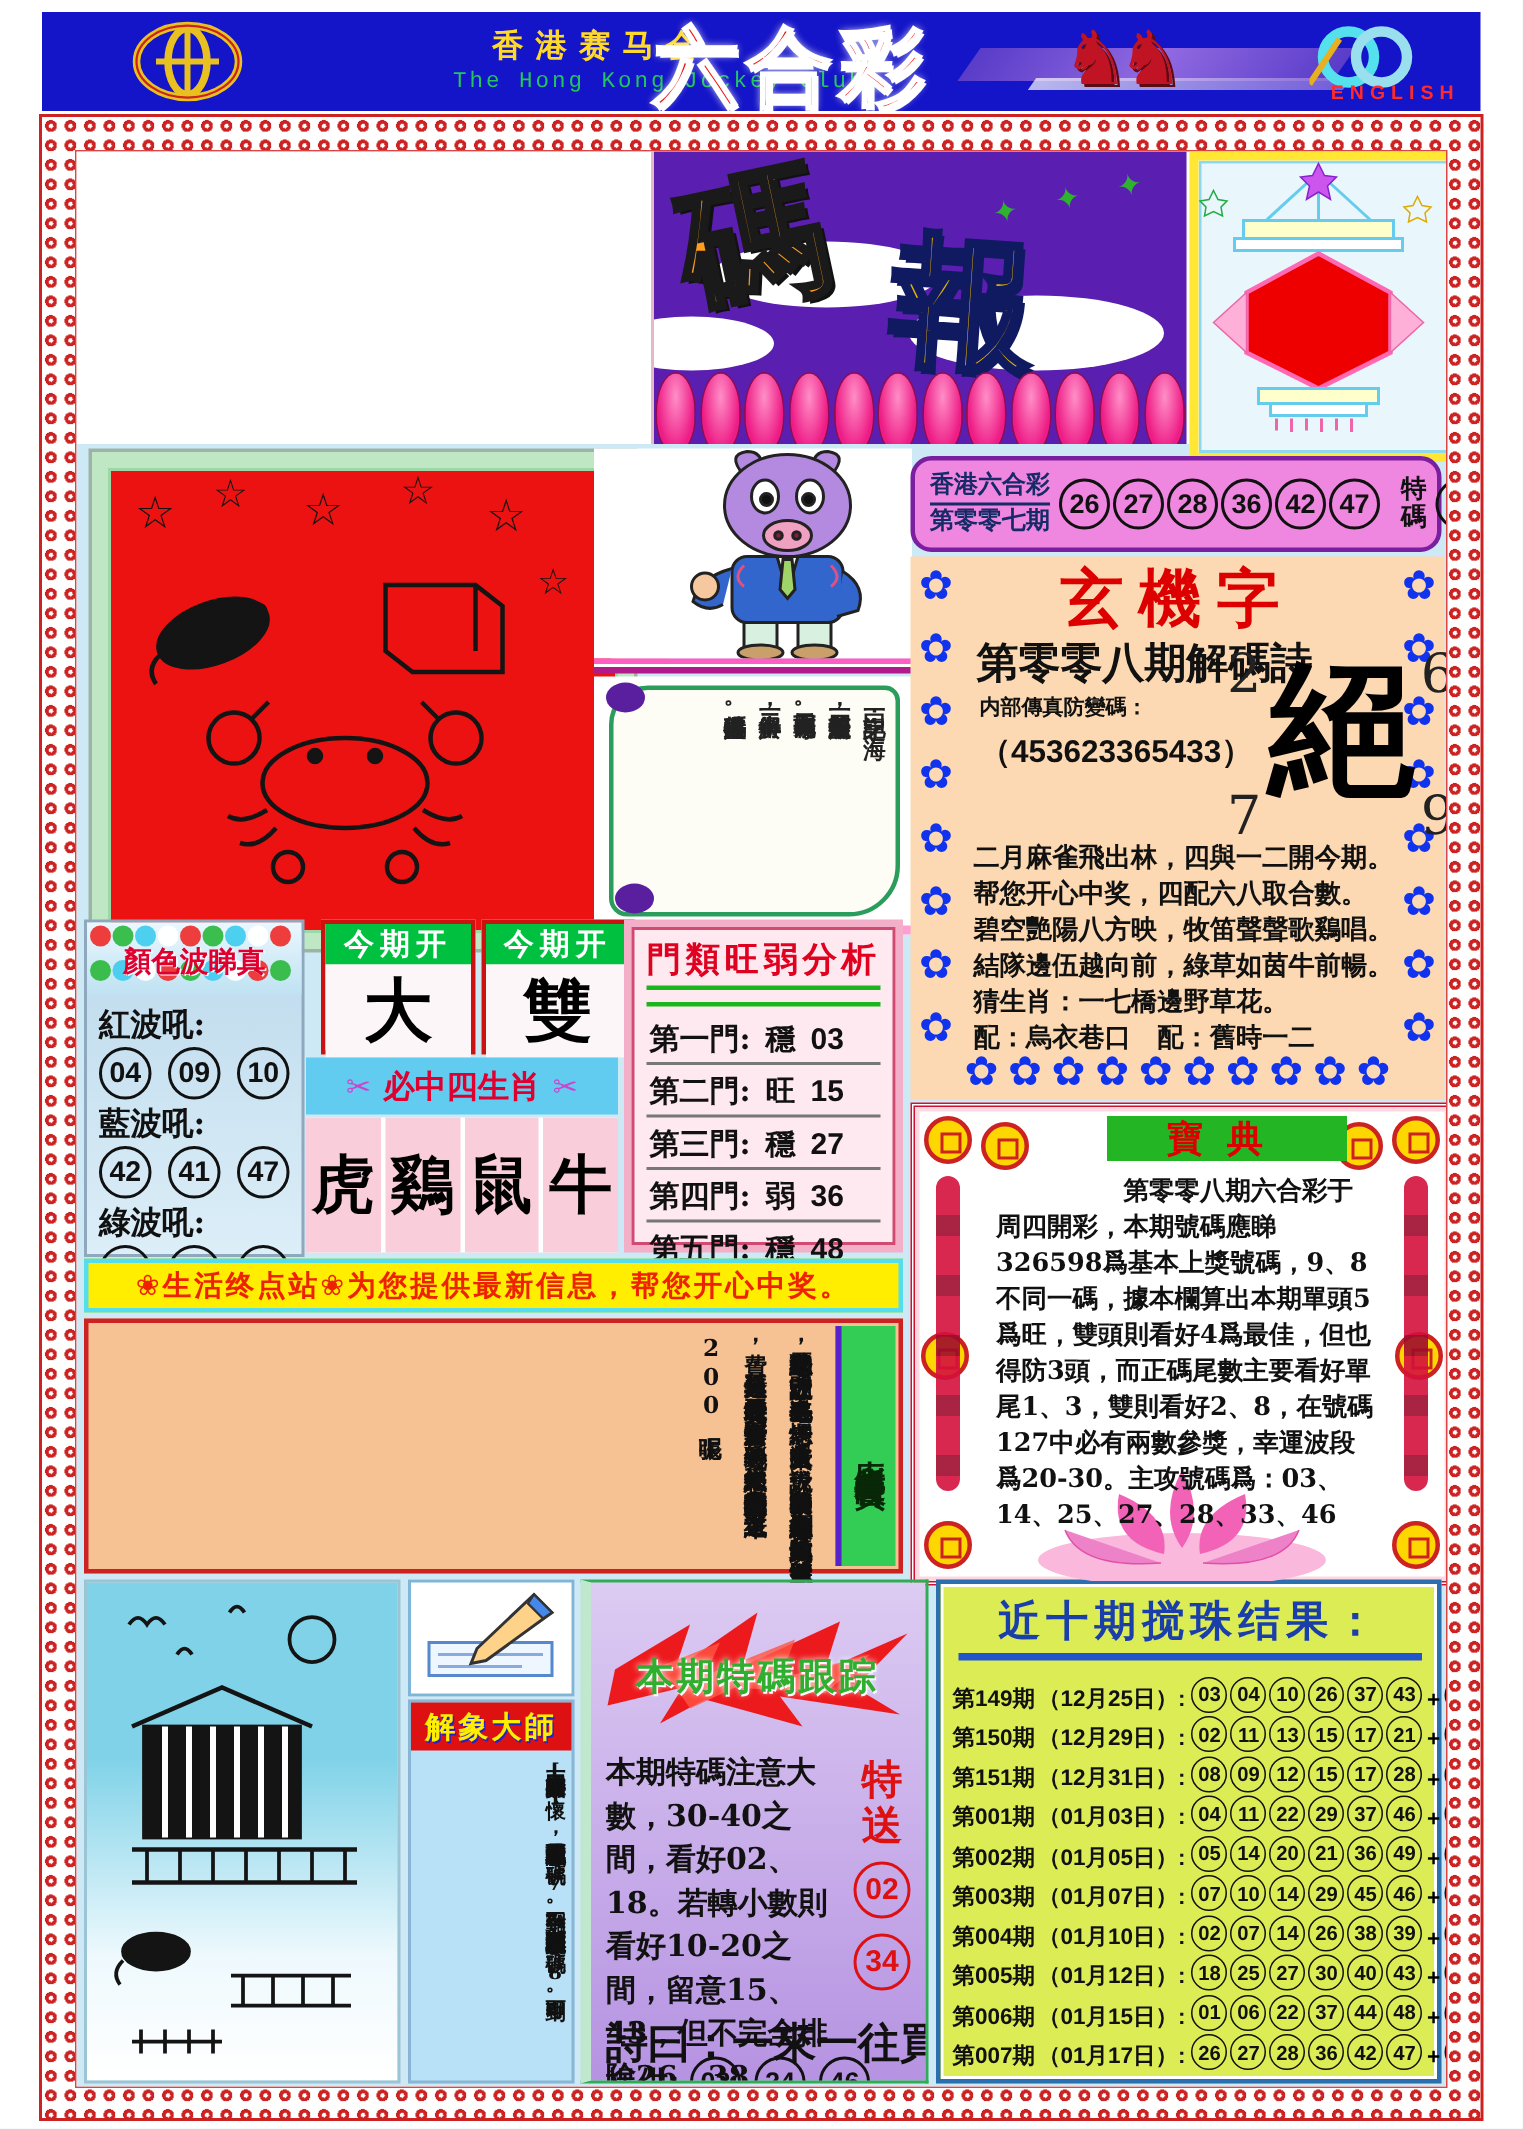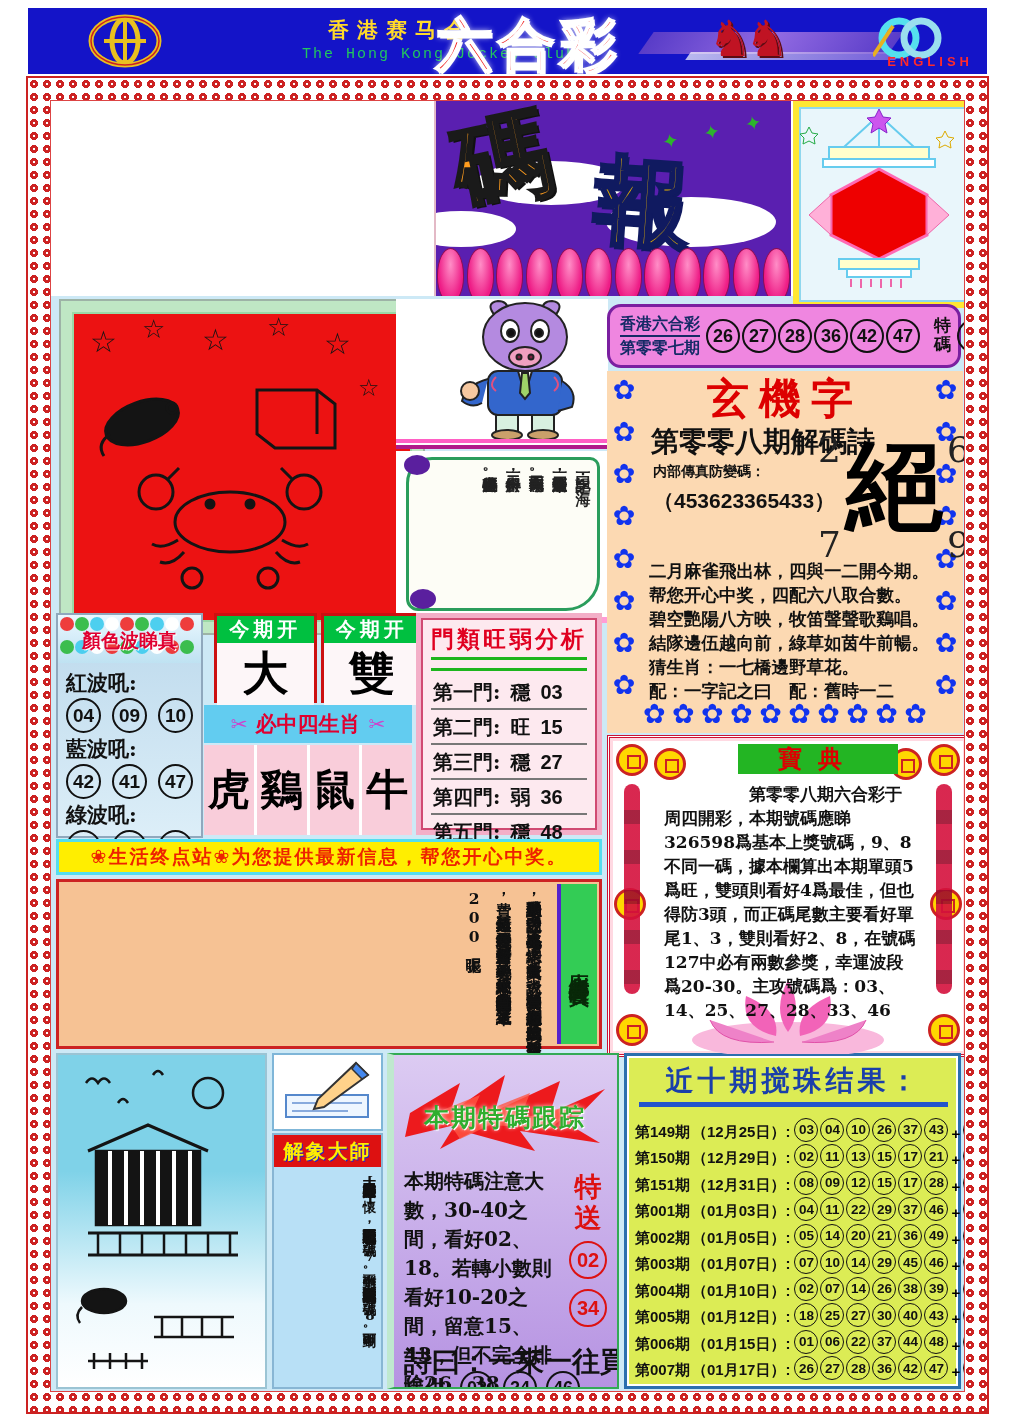--- a/index.html
+++ b/index.html
@@ -368,21 +368,21 @@
           <span class="xj-corner" style="left:-14px;bottom:-12px;">7</span>
           <span class="xj-corner" style="right:-10px;bottom:-12px;">9</span>
           <span class="xj-bigchar">絕</span>
         </div>
         <div class="xj-poem" id="xj-poem">
             <div class="xj-line">二月麻雀飛出林，四與一二開今期。</div>
             <div class="xj-line">帮您开心中奖，四配六八取合數。</div>
             <div class="xj-line">碧空艷陽八方映，牧笛聲聲歌鷄唱。</div>
             <div class="xj-line">結隊邊伍越向前，綠草如茵牛前暢。</div>
             <div class="xj-line">猜生肖：一七橋邊野草花。</div>
-            <div class="xj-line">配：一字記之曰　配：舊時一二</div>
+            <div class="xj-line">配：烏衣巷口　配：舊時一二</div>
           </div>
       </div>
 
       <div class="baodian">
         <div class="coin" style="left:6px;top:6px;"></div>
         <div class="coin" style="left:44px;top:10px;"></div>
         <div class="coin" style="right:44px;top:10px;"></div>
         <div class="coin" style="right:6px;top:6px;"></div>
         <div class="coin" style="left:4px;top:150px;"></div>
         <div class="coin" style="right:4px;top:150px;"></div>

